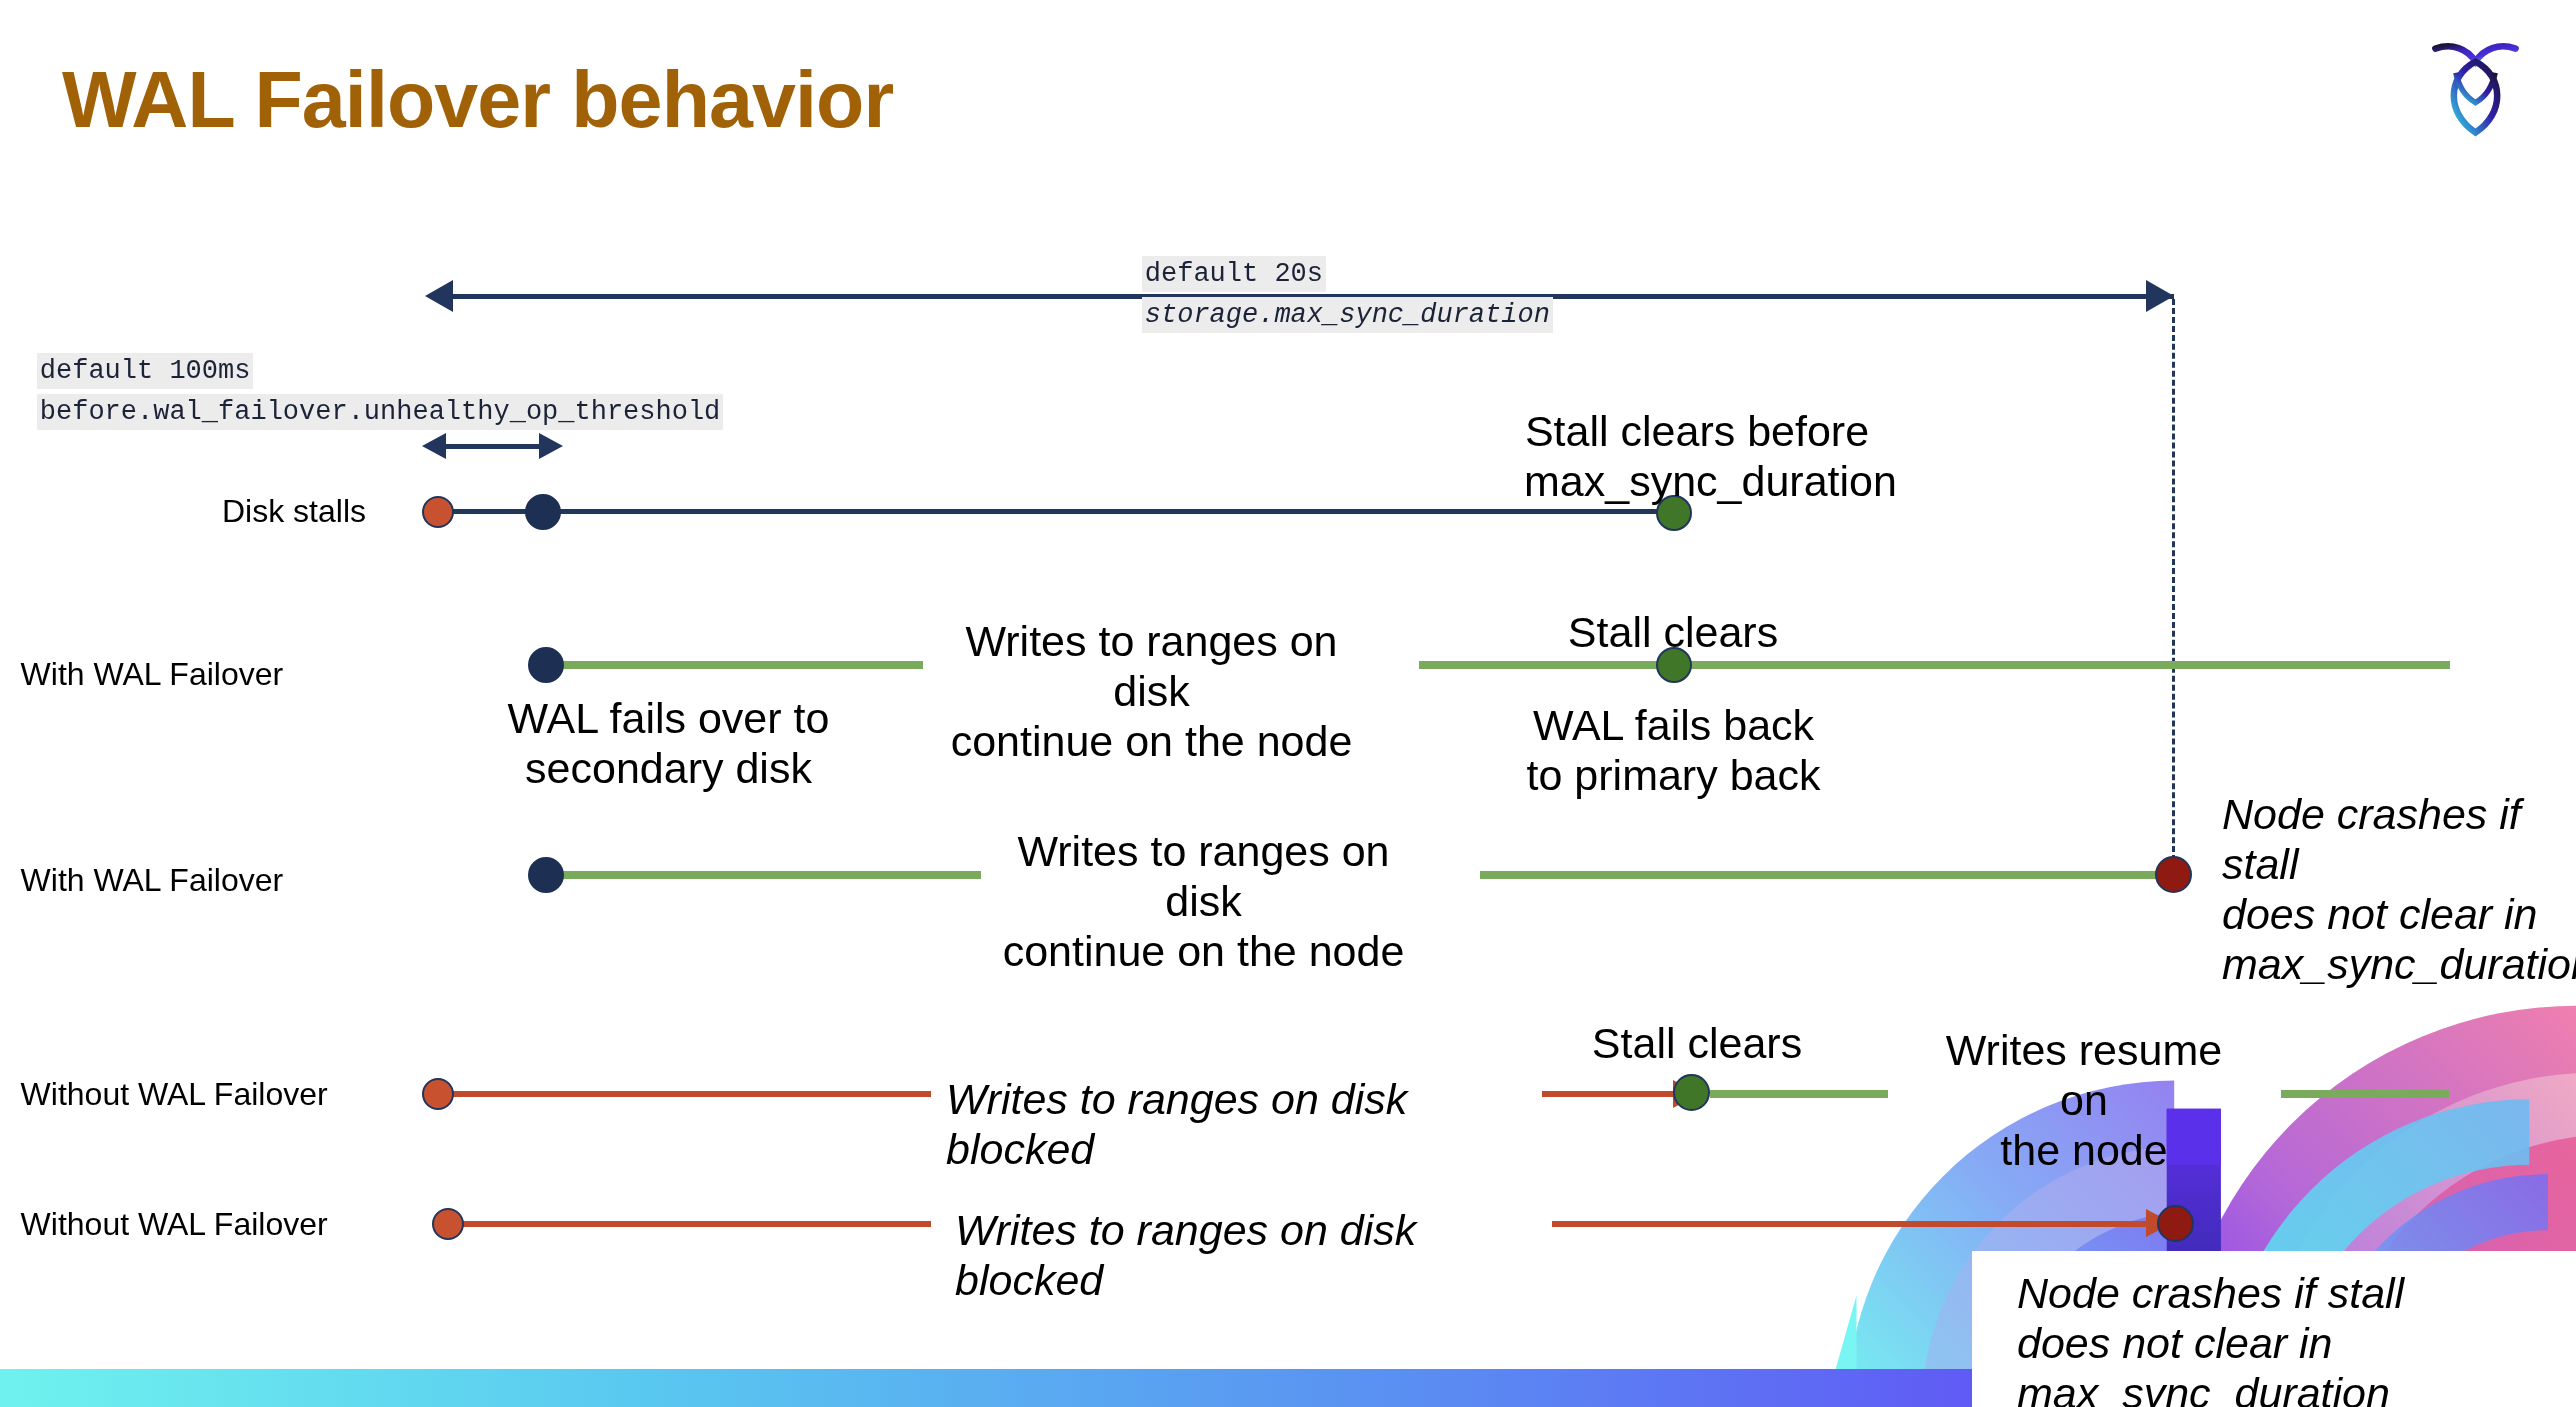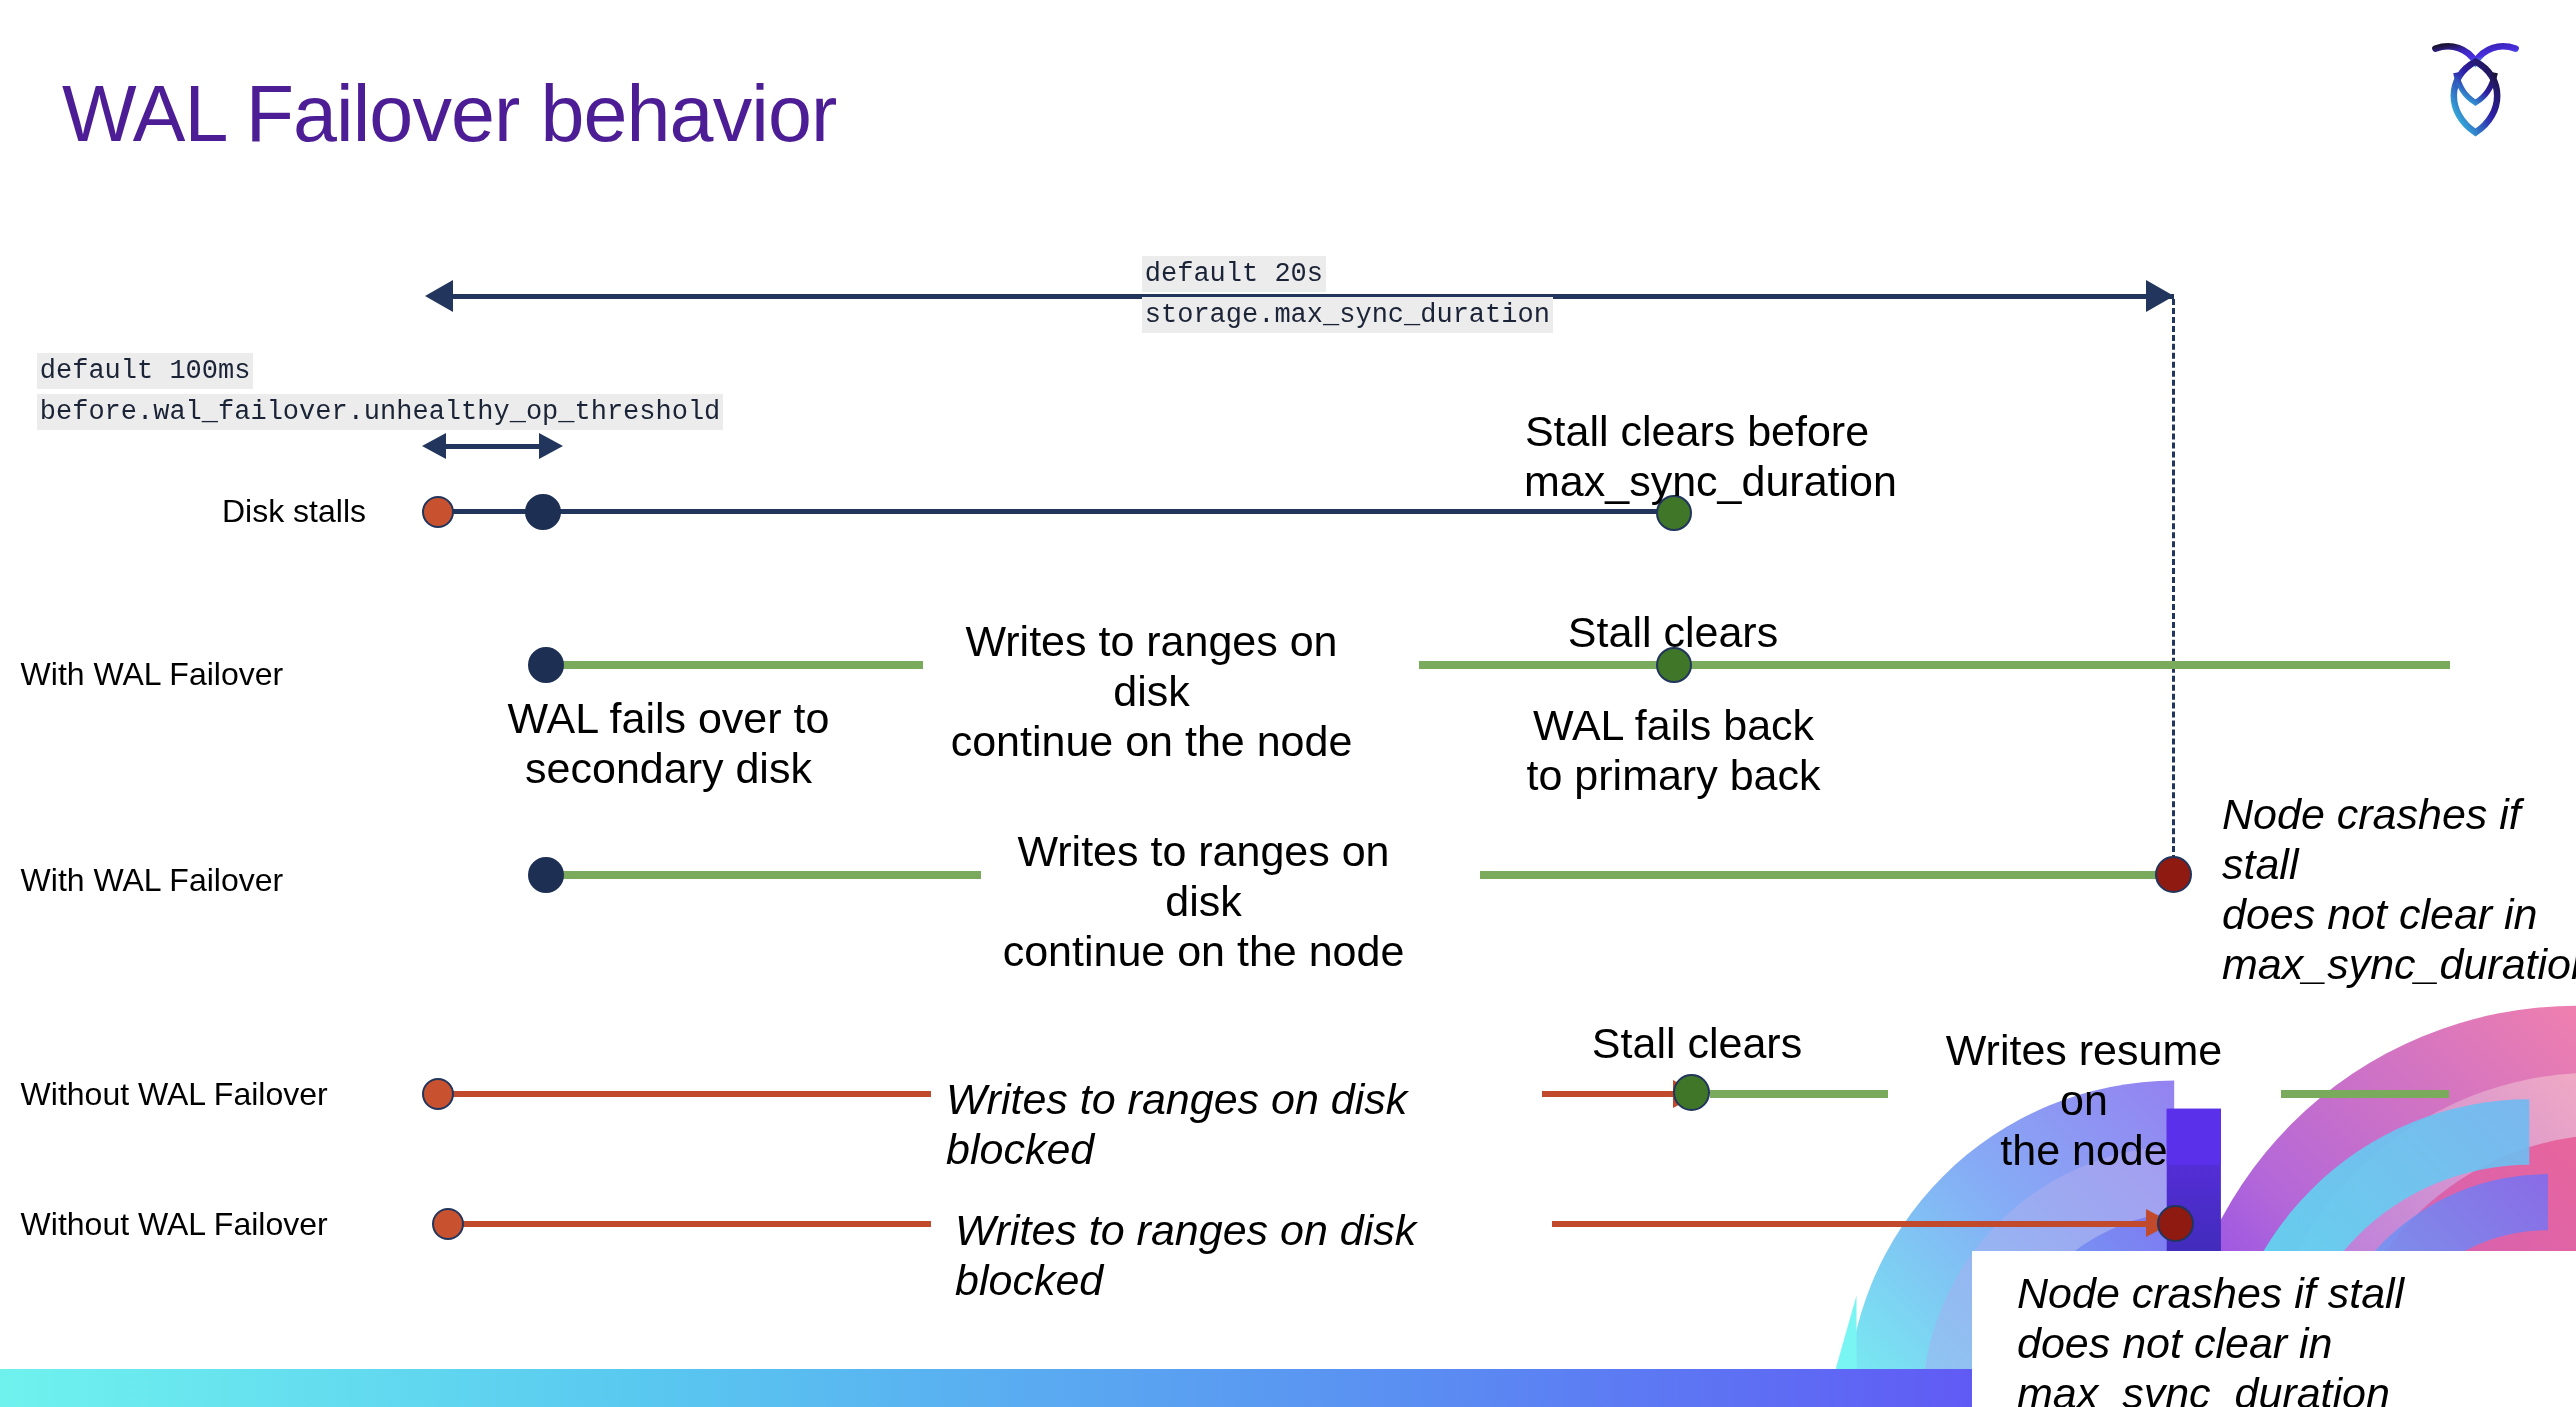--- a/index.html
+++ b/index.html
@@ -46,24 +46,24 @@
     width: 604px;
     height: 157px;
     background: #ffffff;
     z-index: 6;
   }
 
   
   #page-title {
     position: absolute;
     left: 62px;
-    top: 68px;
+    top: 54px;
     font-size: 79px;
-    font-weight: normal;
-    color: #4c1d95;
+    font-weight: bold;
+    color: #a16207;
     letter-spacing: -0.9px;
     white-space: nowrap;
   }
 
   
   #logo {
     position: absolute;
     right: 49px;
     top: 28px;
     width: 103px;
@@ -254,21 +254,21 @@
       <path d="M34,48 C38,68 48,76 55,80 C62,76 72,68 76,48" fill="none" stroke="url(#logoGrad2)" stroke-width="6"></path>
       <path d="M55,80 L55,112" fill="none" stroke="url(#logoGrad2)" stroke-width="6"></path>
     </svg>
   </div>
 
   <div class="arrow-head left-navy" style="left:425px; top:280px;"></div>
   <div class="seg navy" style="left:451px; top:294px; width:1723px;"></div>
   <div class="arrow-head right-navy" style="left:2146px; top:280px;"></div>
 
   <div class="code-chip" style="left:1142px; top:256px;">default 20s</div>
-  <div class="code-chip" style="left:1142px; top:297px;">storage.max_sync_duration</div>
+  <div class="code-chip" style="left:1142px; top:297px;font-style:italic;">storage.max_sync_duration</div>
 
   <div class="dash-v" style="left:2172px; top:299px; height:580px;"></div>
 
   <div class="code-chip" style="left:37px; top:353px;text-align:right;">default 100ms</div>
   <div class="code-chip" style="left:37px; top:394px;">before.wal_failover.unhealthy_op_threshold</div>
 
   <div class="arrow-head left-navy-sm" style="left:422px; top:433px;"></div>
   <div class="seg navy" style="left:445px; top:444px; width:98px;"></div>
   <div class="arrow-head right-navy-sm" style="left:539px; top:433px;"></div>
 

